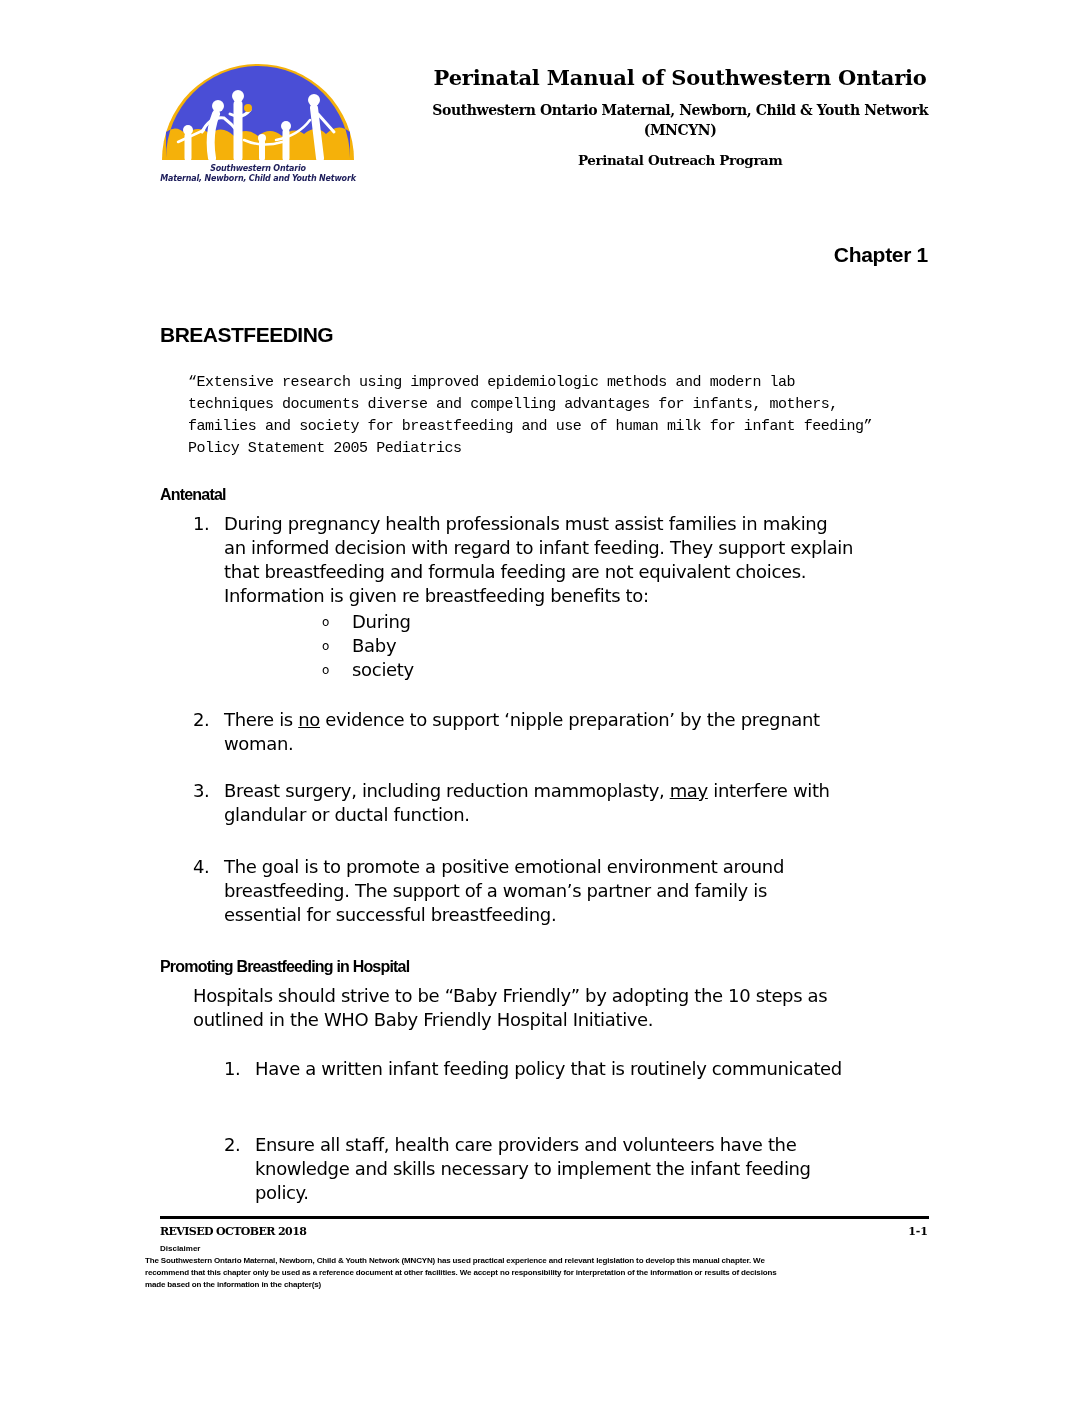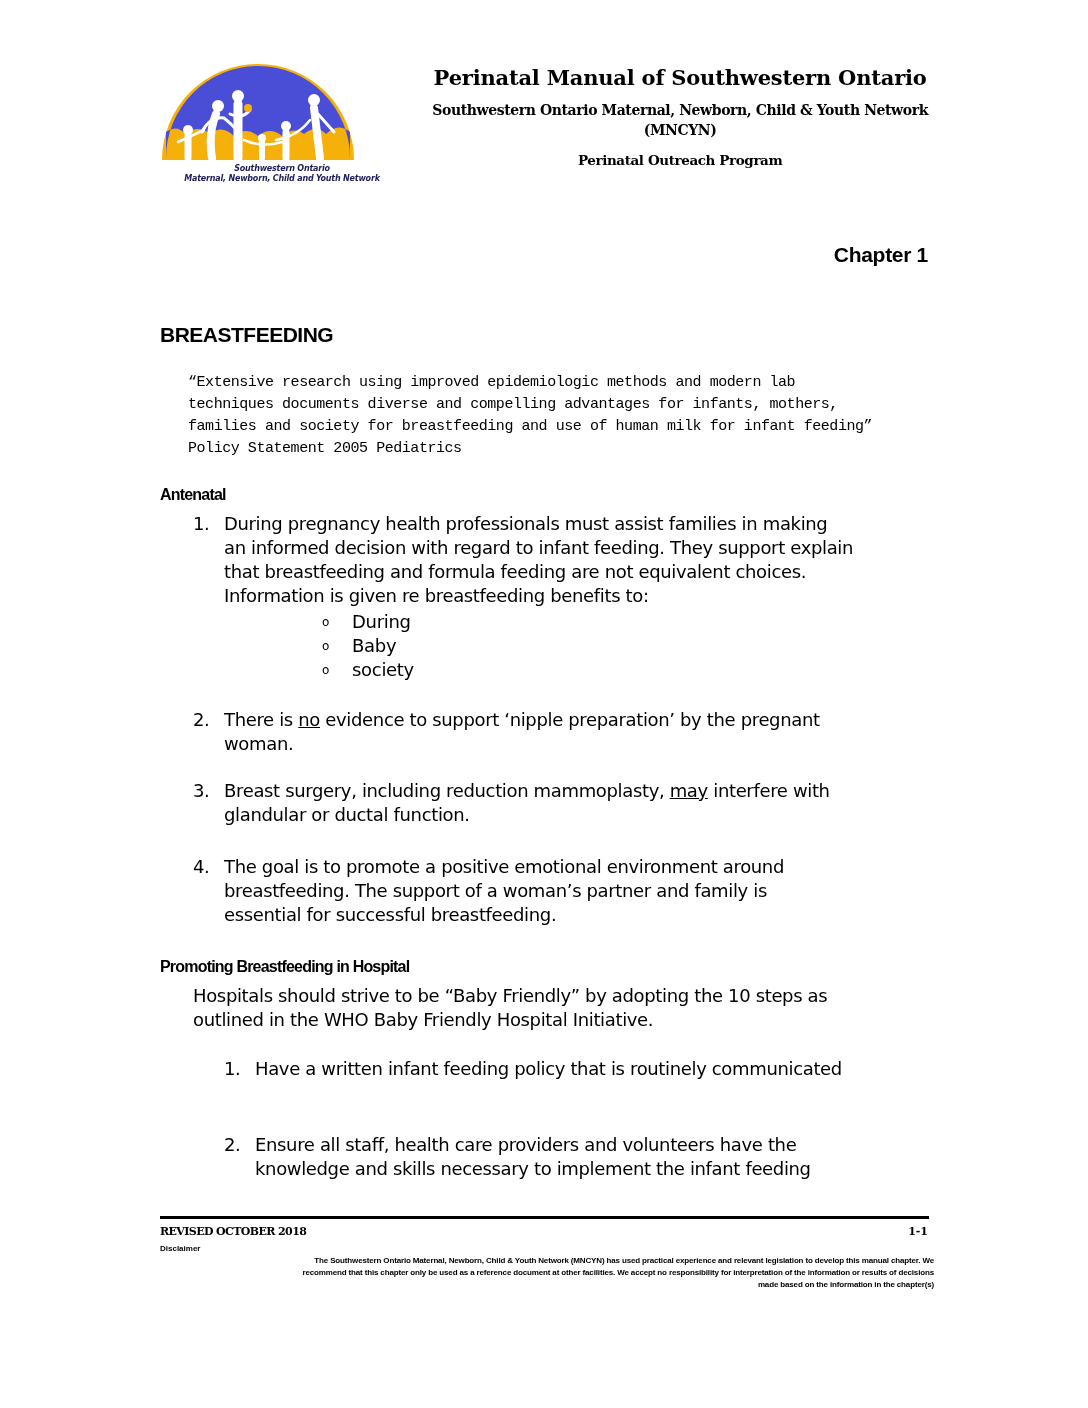--- a/index.html
+++ b/index.html
@@ -2,21 +2,21 @@
 <html><head>
   <meta charset="utf-8">
   <style>
     html, body { margin: 0; padding: 0; background: #ffffff; }
     body { width: 1088px; height: 1408px; position: relative; overflow: hidden; color: #000; font-family: "DejaVu Sans", sans-serif; }
     .page { position: absolute; left: 0; top: 0; width: 1088px; height: 1408px; }
 
     
     .logo { position: absolute; left: 158px; top: 62px; width: 200px; height: 124px; }
     .logo svg { display: block; }
-    .logo-caption { position: absolute; left: 0; top: 102px; width: 200px; text-align: center; font-family: "DejaVu Sans", sans-serif; font-size: 8px; line-height: 10px; color: #1d1d5a; font-style: italic; font-weight: bold; letter-spacing: -0.2px; margin-left: 24px; }
+    .logo-caption { position: absolute; left: 0; top: 102px; width: 200px; text-align: center; font-family: "DejaVu Sans", sans-serif; font-size: 8px; line-height: 10px; color: #1d1d5a; font-style: italic; font-weight: bold; letter-spacing: -0.2px; }
     .logo-caption div { white-space: nowrap; }
 
     
     .hdr { position: absolute; right: 160px; top: 64px; text-align: center; font-family: "DejaVu Serif", serif; }
     .hdr-title { font-size: 21px; font-weight: bold; line-height: 28px; white-space: nowrap; letter-spacing: -0.2px; }
     .hdr-network { margin-top: 8px; font-size: 14px; font-weight: bold; line-height: 20px; letter-spacing: -0.4px; }
     .hdr-program { margin-top: 10px; font-size: 13.5px; font-weight: bold; line-height: 20px; letter-spacing: -0.4px; }
 
     .chapter { position: absolute; right: 160px; top: 243px; font-family: "Liberation Sans", sans-serif; font-size: 21px; font-weight: bold; letter-spacing: -0.3px; }
     .doc-title { position: absolute; left: 160px; top: 323px; font-family: "Liberation Sans", sans-serif; font-size: 21px; font-weight: bold; letter-spacing: -0.5px; }
@@ -36,21 +36,21 @@
 
     .para { position: absolute; left: 193px; font-size: 18px; line-height: 24px; letter-spacing: -0.35px; }
     .para div { white-space: nowrap; }
 
     .u { text-decoration: underline; }
 
     .rule { position: absolute; left: 160px; top: 1216px; width: 769px; height: 3px; background: #000; }
     .foot-rev { position: absolute; left: 160px; top: 1225px; font-family: "DejaVu Serif", serif; font-size: 11px; font-weight: bold; letter-spacing: -0.6px; }
     .foot-page { position: absolute; right: 160px; top: 1225px; font-family: "DejaVu Serif", serif; font-size: 11px; font-weight: bold; }
     .disc-title { position: absolute; left: 160px; top: 1244px; font-family: "Liberation Sans", sans-serif; font-size: 8px; font-weight: bold; }
-    .disc-body { position: absolute; left: 164px; top: 1255px; width: 770px; font-family: "Liberation Sans", sans-serif; font-size: 8px; line-height: 12px; font-weight: bold; letter-spacing: -0.15px; text-align: right; }
+    .disc-body { position: absolute; left: 145px; top: 1255px; width: 770px; font-family: "Liberation Sans", sans-serif; font-size: 8px; line-height: 12px; font-weight: bold; letter-spacing: -0.15px; }
     .disc-body div { white-space: nowrap; }
   </style>
 </head>
 <body>
 
 <div class="page">
 
   <div class="logo">
     <svg width="200" height="100" viewBox="0 0 200 100">
       <path d="M4 98 A96 96 0 0 1 196 98 Z" fill="#f5b10a"></path>
@@ -170,20 +170,21 @@
     <div class="body">
       <div>Have a written infant feeding policy that is routinely communicated</div>
     </div>
   </div>
 
   <div class="item" style="left:224px; top:1133px;">
     <span class="num">2.</span>
     <div class="body">
       <div>Ensure all staff, health care providers and volunteers have the</div>
       <div>knowledge and skills necessary to implement the infant feeding</div>
+      <div>policy.</div>
     </div>
   </div>
 
   <div class="rule"></div>
   <div class="foot-rev">REVISED OCTOBER 2018</div>
   <div class="foot-page">1-1</div>
   <div class="disc-title">Disclaimer</div>
   <div class="disc-body">
     <div>The Southwestern Ontario Maternal, Newborn, Child &amp; Youth Network (MNCYN) has used practical experience and relevant legislation to develop this manual chapter. We</div>
     <div>recommend that this chapter only be used as a reference document at other facilities. We accept no responsibility for interpretation of the information or results of decisions</div>

